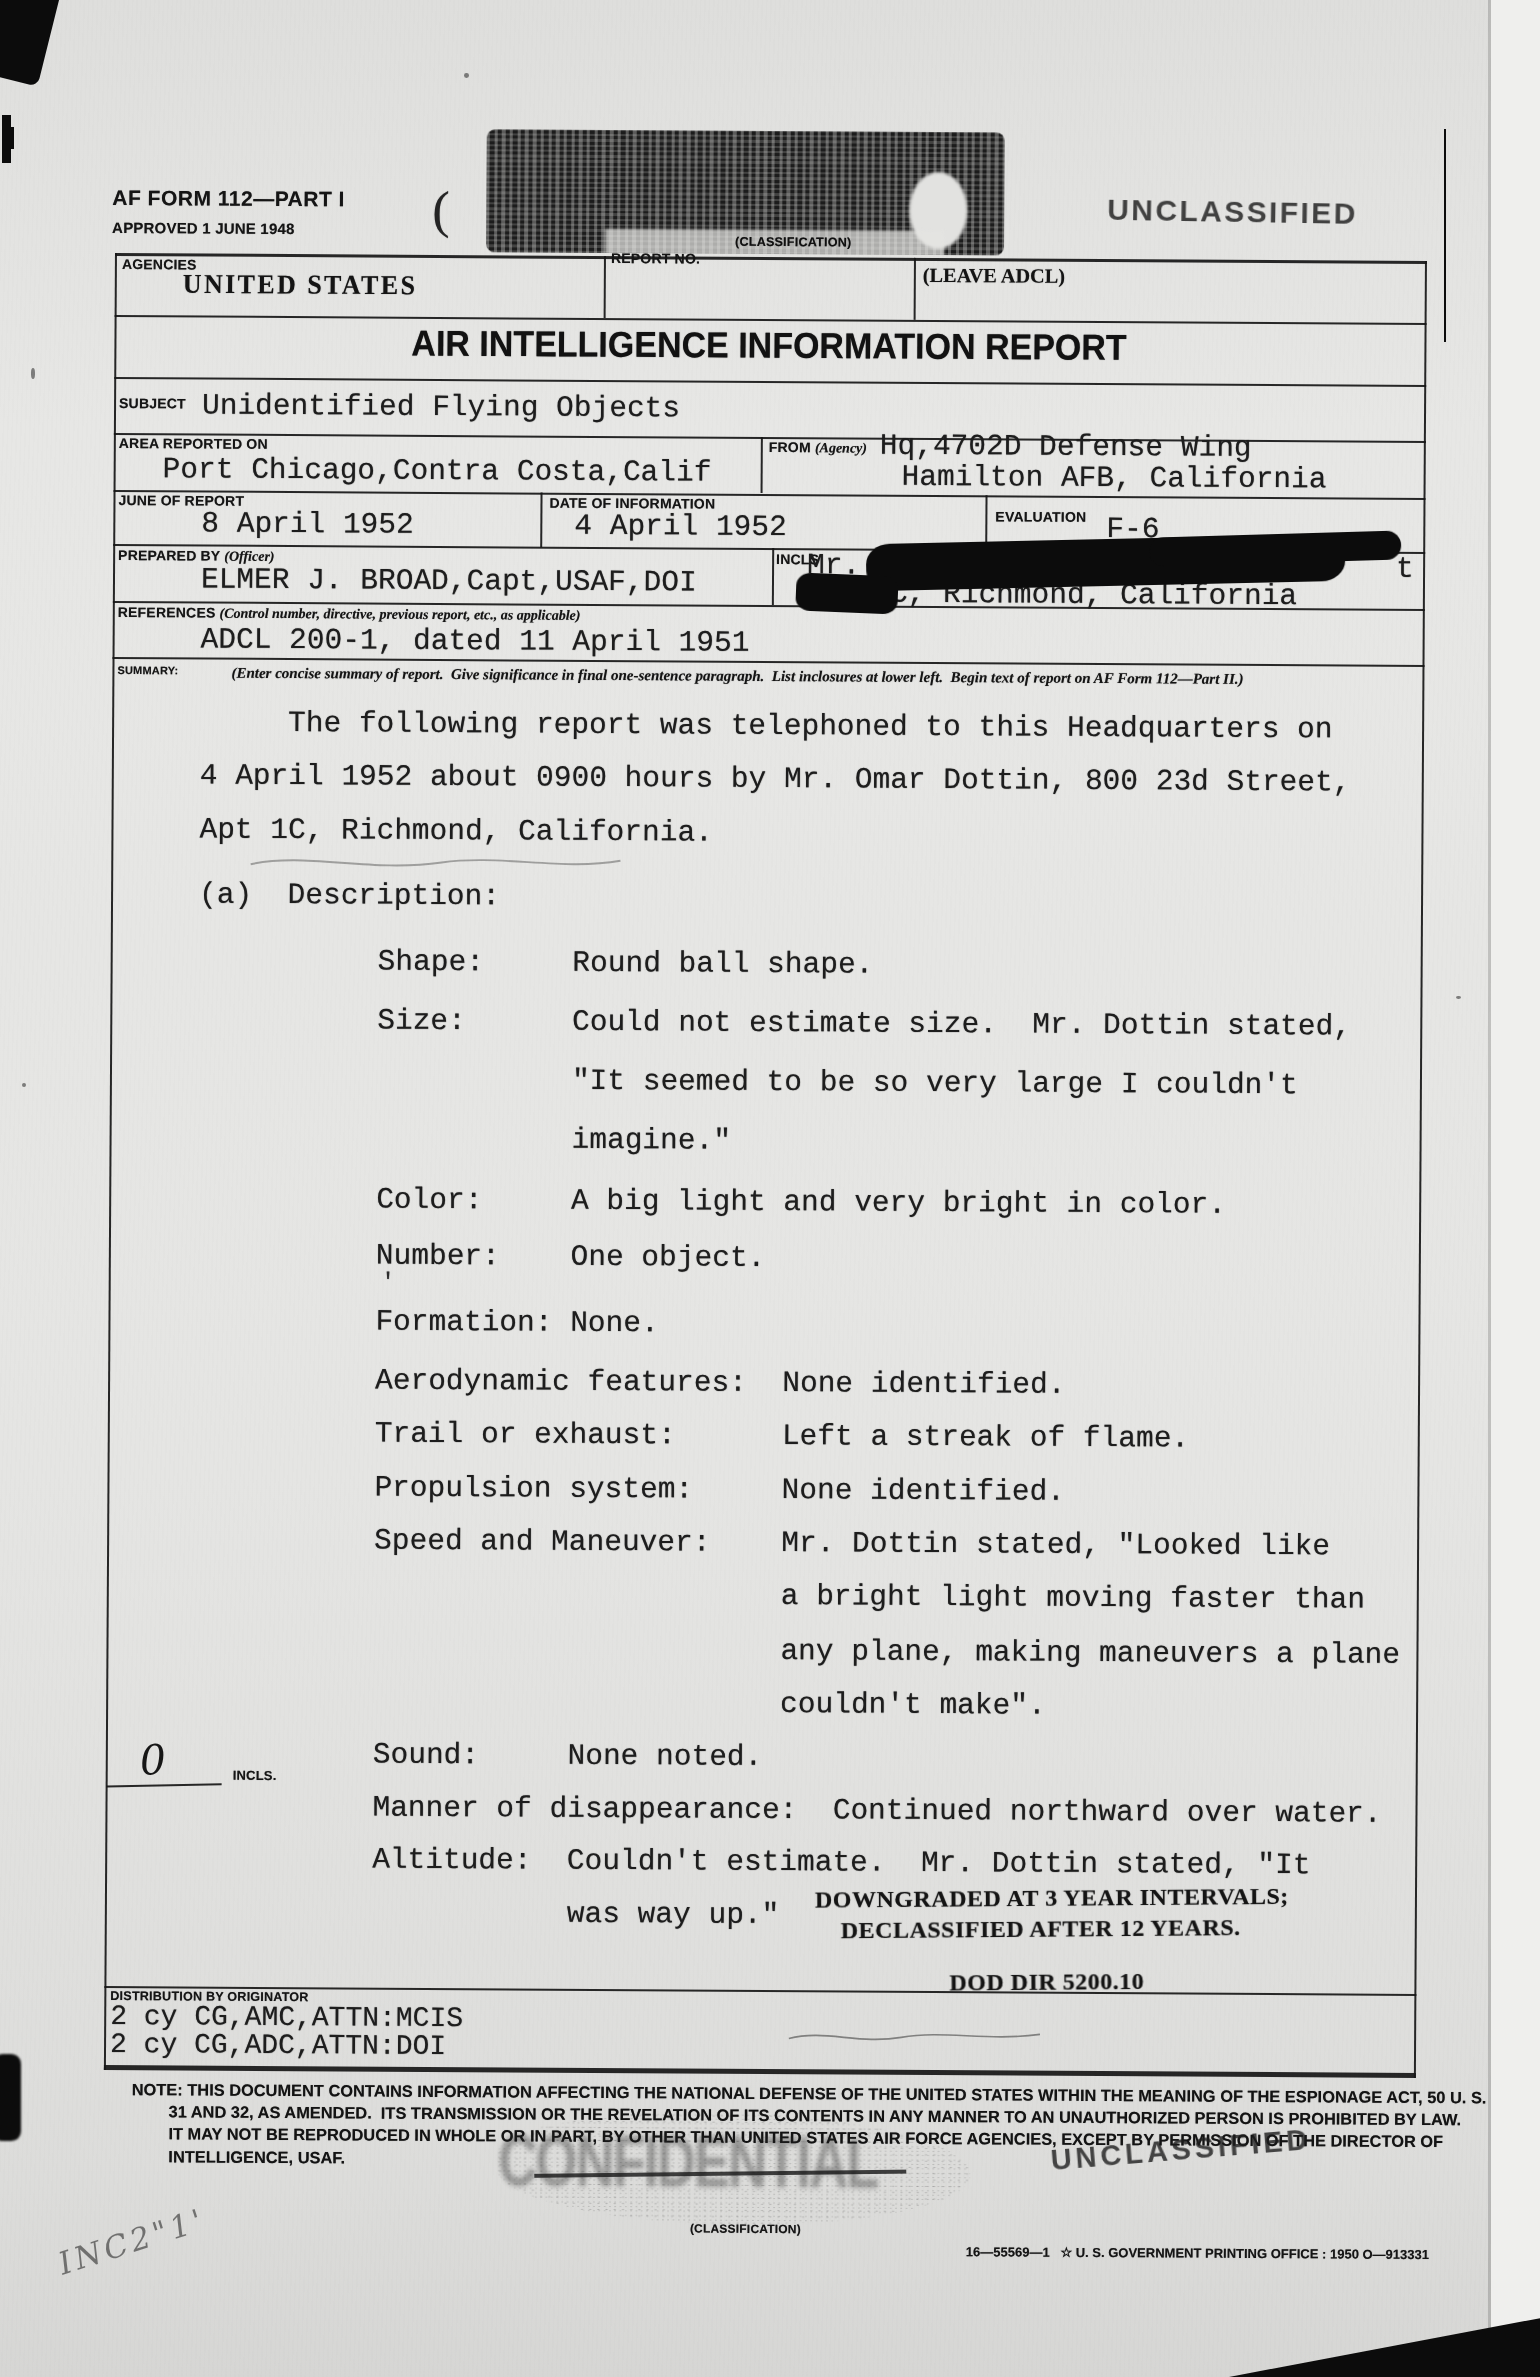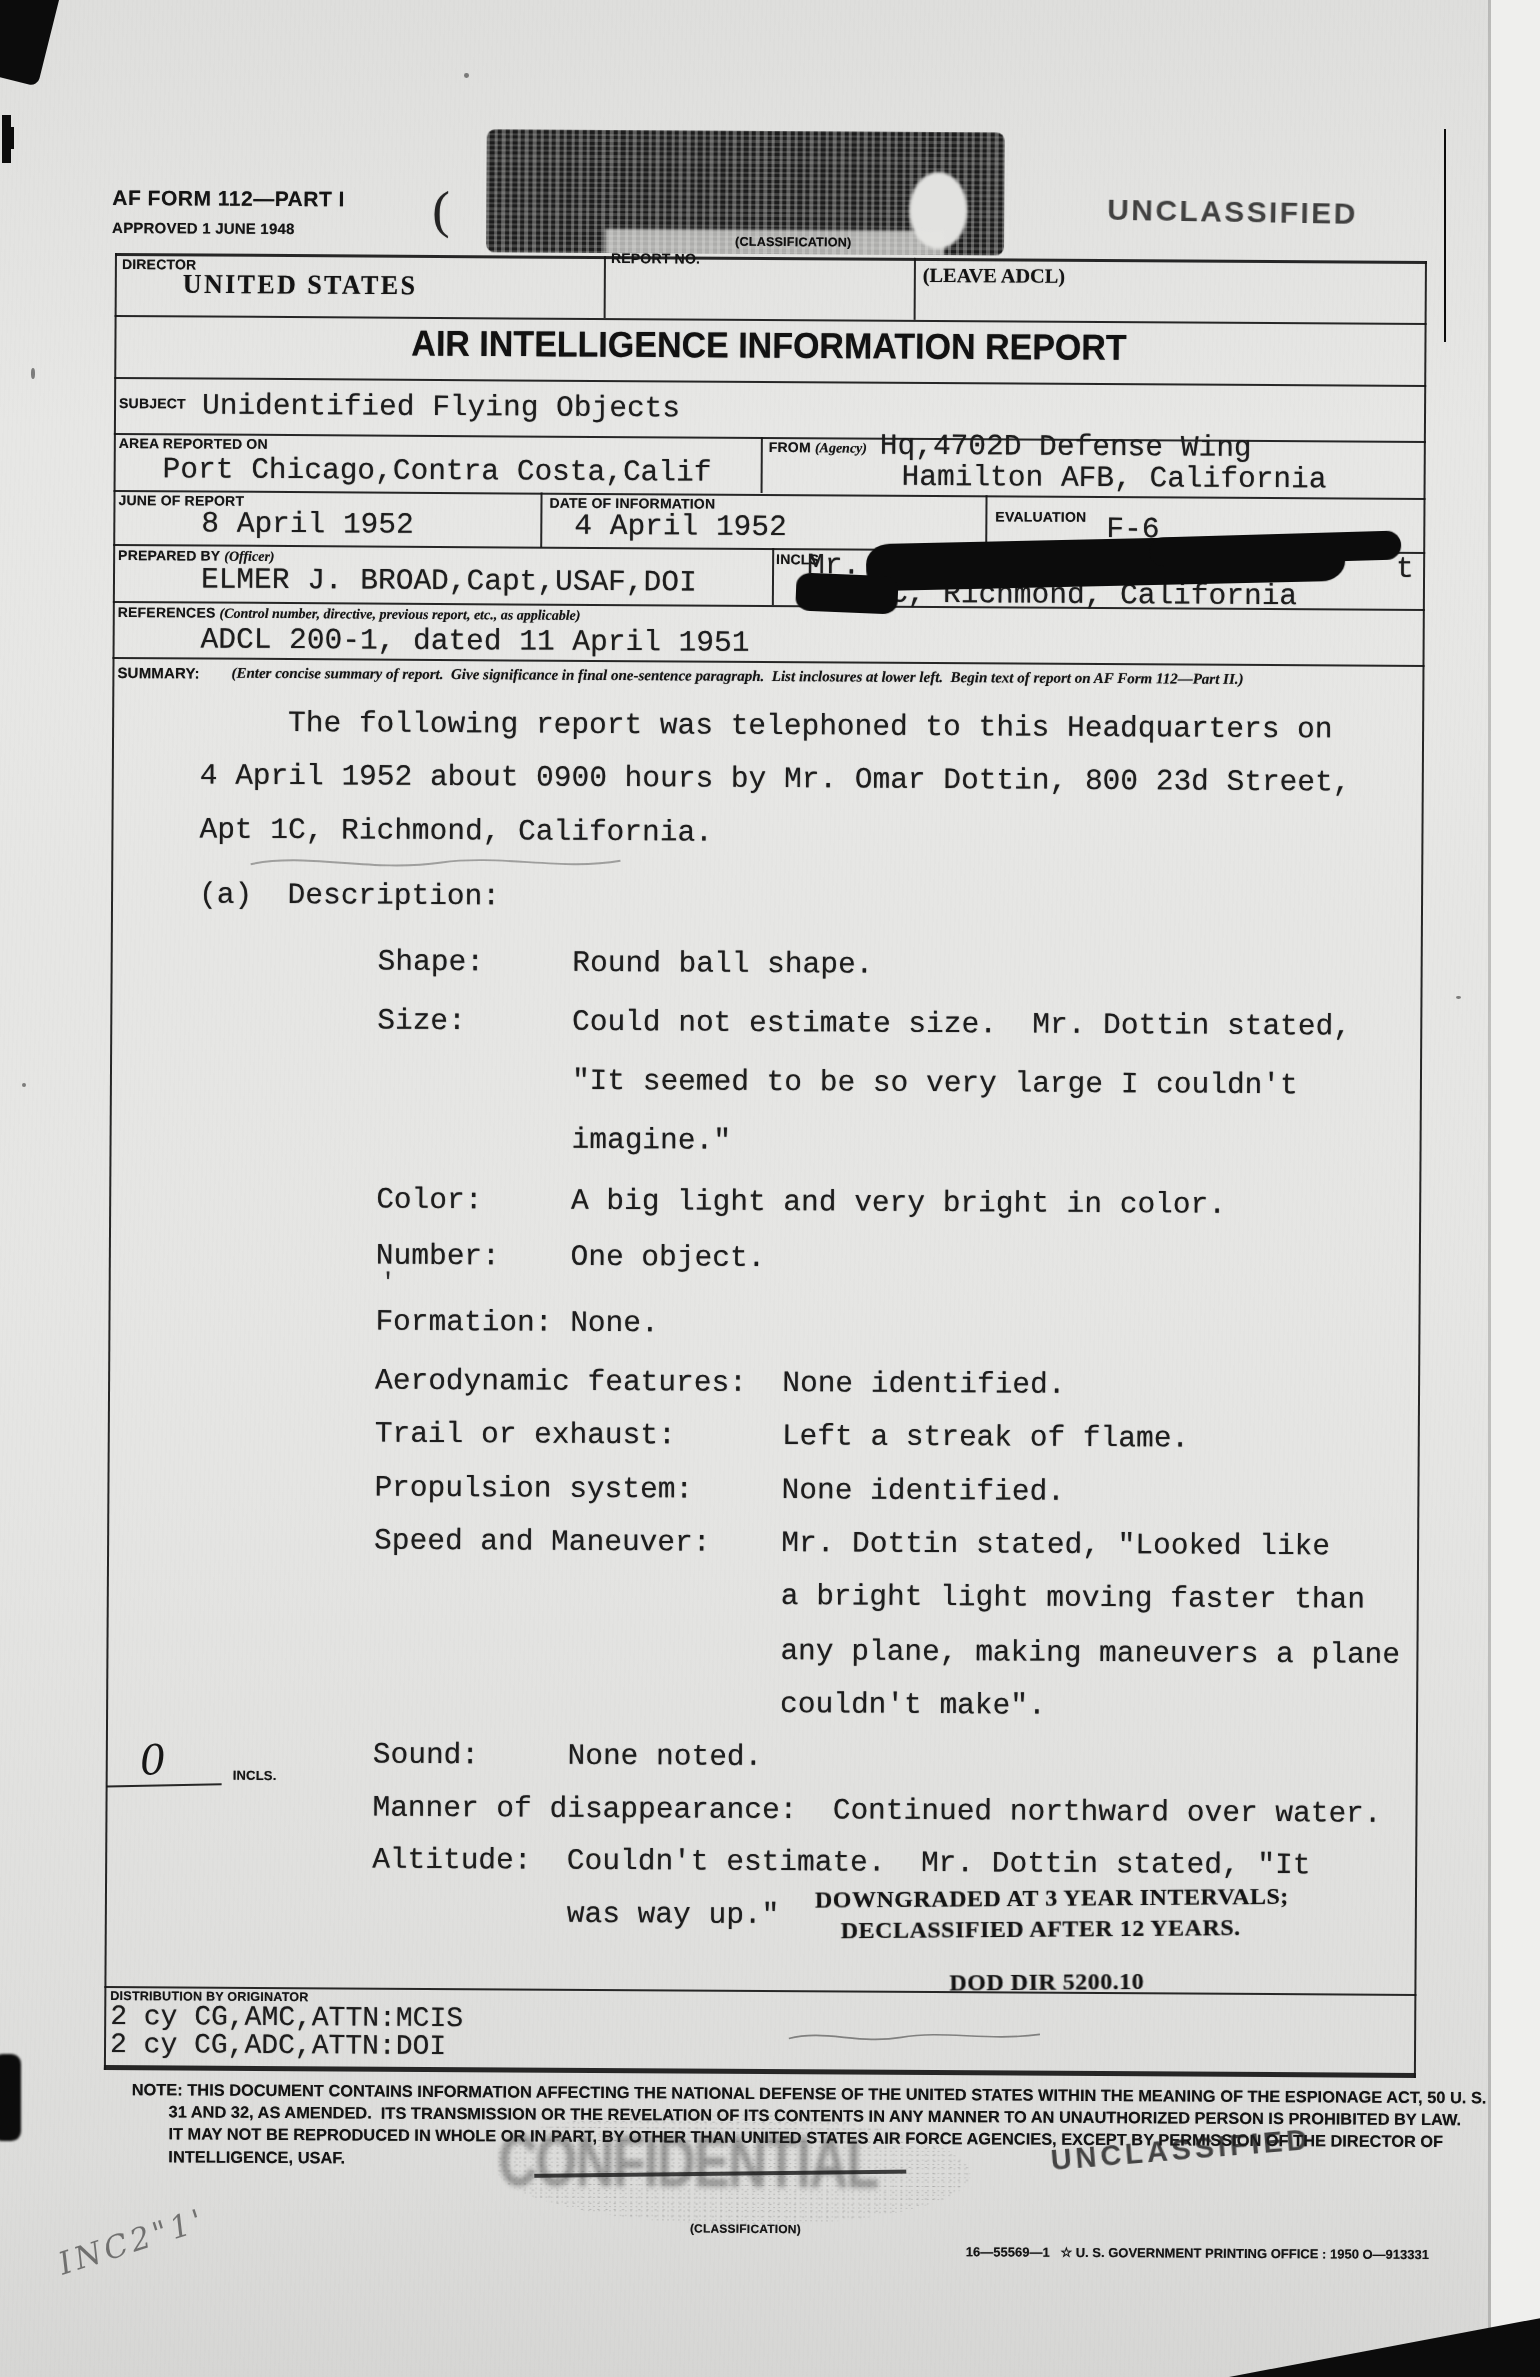--- a/index.html
+++ b/index.html
@@ -71,21 +71,21 @@
     <div class="hl" style="left:115px;top:2065px;width:1312px;height:4.8px;"></div>
     <div class="vl" style="left:115px;top:253px;height:1817px;"></div>
     <div class="vl" style="left:1425px;top:253px;height:1817px;"></div>
     <div class="vl" style="left:604px;top:253px;height:62px;"></div>
     <div class="vl" style="left:914px;top:253px;height:62px;"></div>
     <div class="vl" style="left:762px;top:433px;height:56px;"></div>
     <div class="vl" style="left:542px;top:490px;height:55px;"></div>
     <div class="vl" style="left:987px;top:490px;height:55px;"></div>
     <div class="vl" style="left:774px;top:544px;height:57px;"></div>
 
-    <div class="lbl" style="left:122px;top:256px;">DIRECTOR</div>
+    <div class="lbl" style="left:122px;top:256px;">AGENCIES</div>
     <div class="serifstamp" style="left:183px;top:269px;font-size:26px;letter-spacing:2.4px;transform:scaleY(1.05);">UNITED STATES</div>
     <div class="lbl" style="left:611px;top:247px;">REPORT NO.</div>
     <div class="serifstamp" style="left:923px;top:259px;font-size:20.3px;">(LEAVE ADCL)</div>
 
     <div class="title" style="left:412px;top:322px;">AIR INTELLIGENCE INFORMATION REPORT</div>
 
     <div class="lbl" style="left:120px;top:379px;margin-top:16px;">SUBJECT</div>
     <div class="tw" style="left:203px;top:390px;">Unidentified Flying Objects</div>
 
     <div class="lbl" style="left:120px;top:435px;">AREA REPORTED ON</div>
@@ -108,21 +108,21 @@
     <div class="tw" style="left:1398px;top:546px;">t</div>
     <div class="tw" style="left:892px;top:574px;">C, Richmond, California</div>
 
     <div class="blob" style="left:868px;top:533px;width:479px;height:47px;border-radius:24px/20.3px;transform:rotate(-1.6deg);filter:blur(0.5px);"></div>
     <div class="blob" style="left:798px;top:570px;width:102px;height:38px;border-radius:14.5px/12.6px;transform:rotate(2deg);filter:blur(0.5px);"></div>
     <div class="blob" style="left:1151px;top:527px;width:252px;height:29px;border-radius:14.5px;transform:rotate(-2deg);filter:blur(0.7px);"></div>
 
     <div class="lbl" style="left:120px;top:604px;"><span>REFERENCES </span><span class="sub">(Control number, directive, previous report, etc., as applicable)</span></div>
     <div class="tw" style="left:203px;top:624px;">ADCL 200-1, dated 11 April 1951</div>
 
-    <div class="lbl" style="left:120px;top:664px;font-size:15px;">SUMMARY:</div>
+    <div class="lbl" style="left:120px;top:664px;font-size:11px;">SUMMARY:</div>
     <div class="serifstamp" style="left:234px;top:664px;font-size:15px;font-style:italic;">(Enter concise summary of report.  Give significance in final one-sentence paragraph.  List inclosures at lower left.  Begin text of report on AF Form 112—Part II.)</div>
 
     <div id="body-layer">
         <div class="tw" style="left: 291px; top: 707px;">The following report was telephoned to this Headquarters on</div>
         <div class="tw" style="left: 203px; top: 760px;">4 April 1952 about 0900 hours by Mr. Omar Dottin, 800 23d Street,</div>
         <div class="tw" style="left: 203px; top: 814px;">Apt 1C, Richmond, California.</div>
         <div class="tw" style="left: 203px; top: 879px;">(a)  Description:</div>
         <div class="tw" style="left: 382px; top: 945px;">Shape:     Round ball shape.</div>
         <div class="tw" style="left: 382px; top: 1004px;">Size:      Could not estimate size.  Mr. Dottin stated,</div>
         <div class="tw" style="left: 577px; top: 1063px;">"It seemed to be so very large I couldn't</div>

